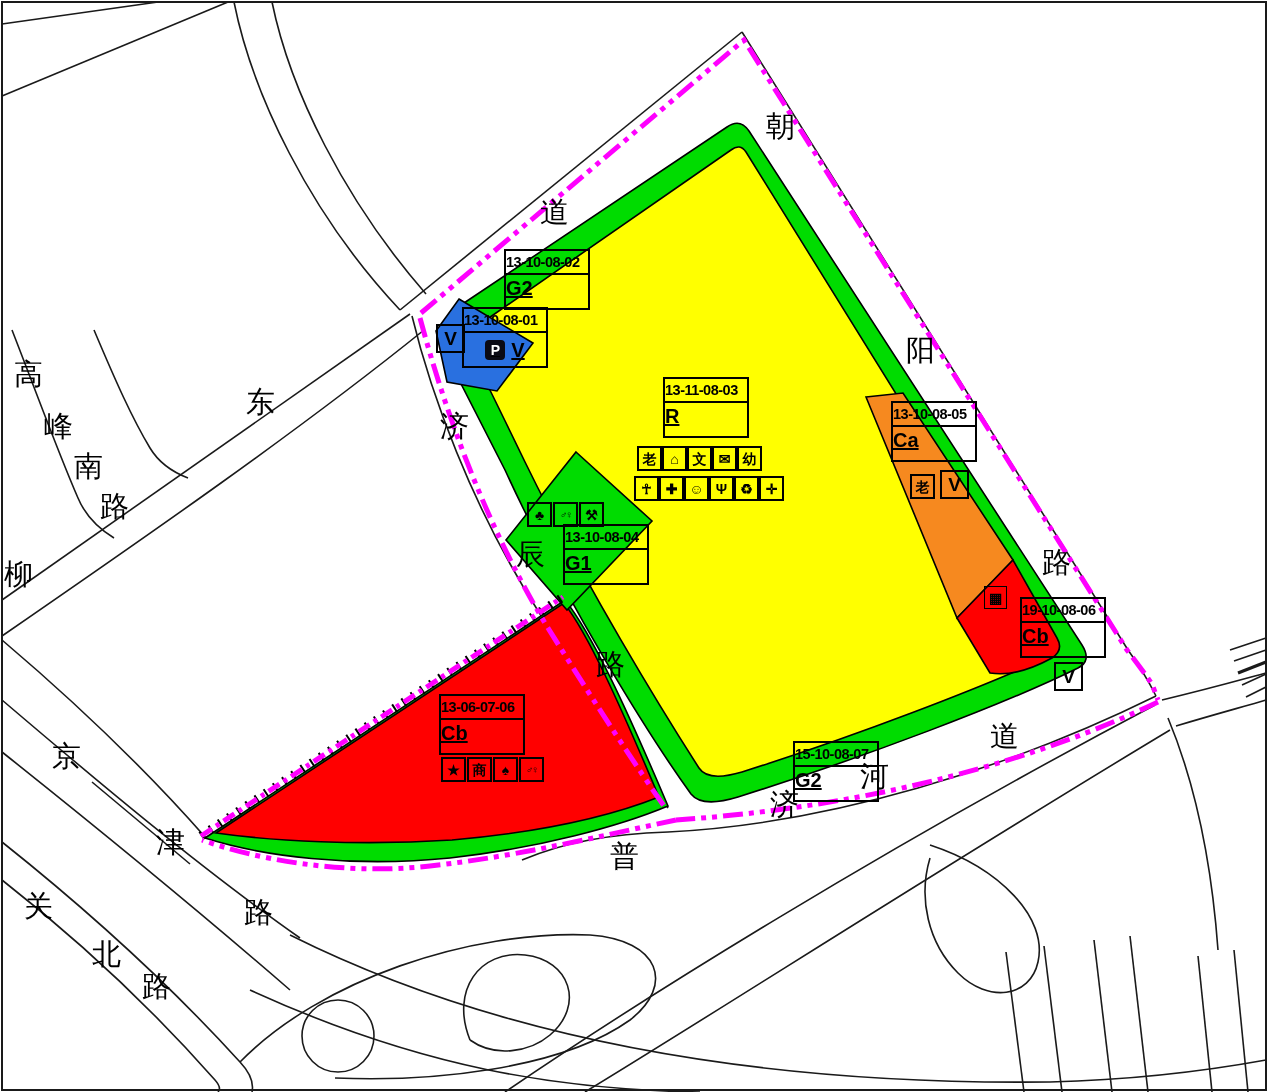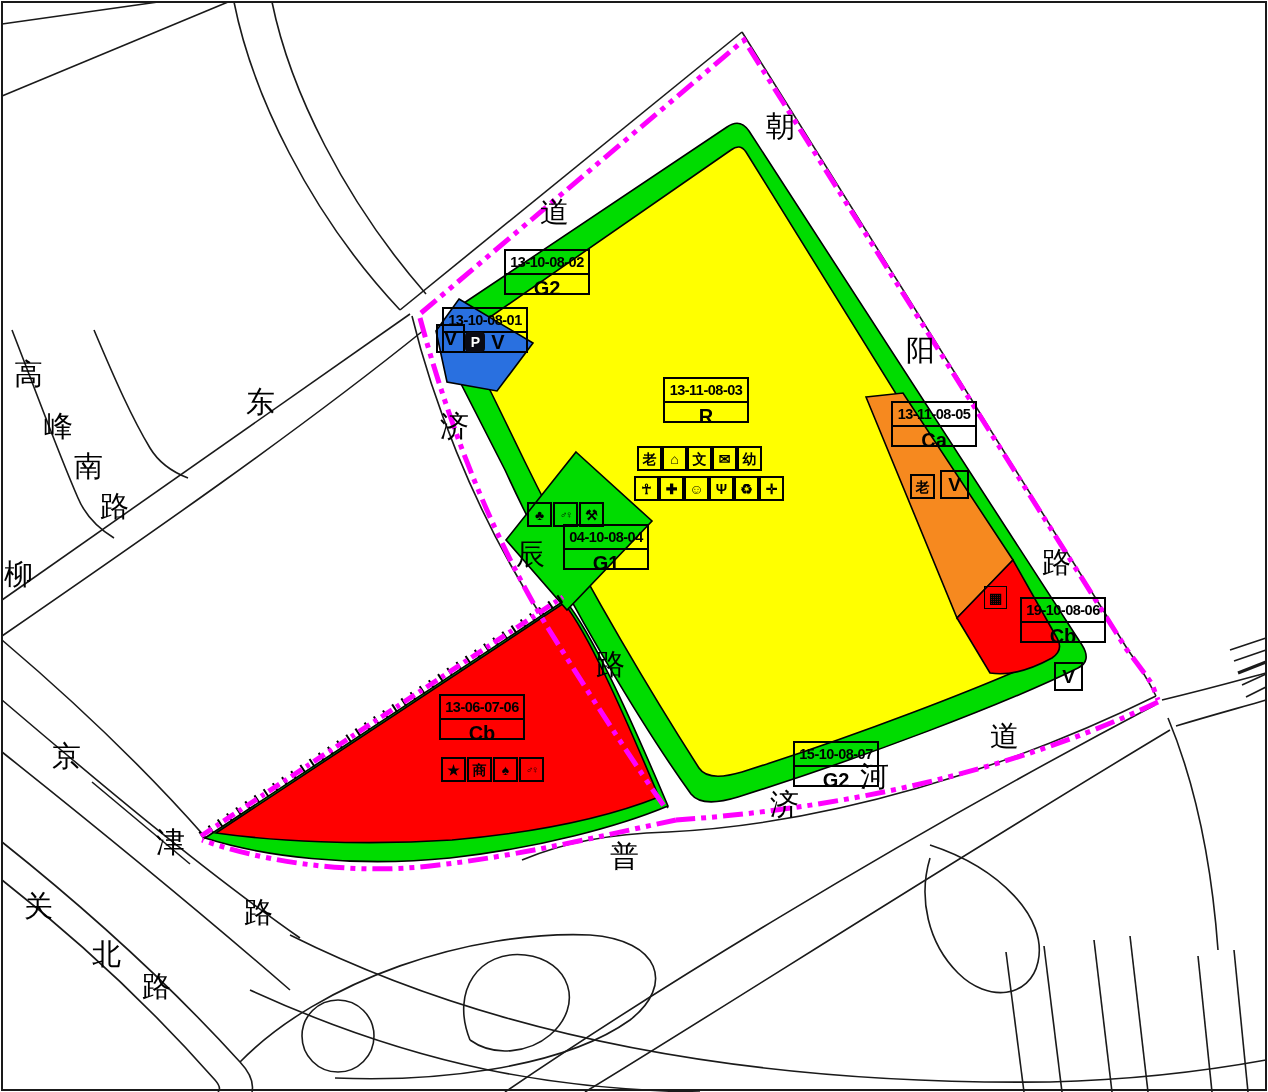--- a/index.html
+++ b/index.html
@@ -1,24 +1,24 @@
 <!DOCTYPE html>
 <html><head>
 <meta charset="utf-8">
 <style>
   html,body{margin:0;padding:0;background:#fff;}
   #stage{position:relative;width:1268px;height:1092px;background:#fff;overflow:hidden;
          font-family:"Liberation Sans",sans-serif;}
   #basemap{position:absolute;left:0;top:0;}
   
   .pbox{position:absolute;width:86px;border:2px solid #000;background:transparent;
-        text-align:center;color:#000;box-sizing:border-box;}
+        color:#000;box-sizing:border-box;}
   .pbox .r1{height:22px;line-height:22px;font-size:14.5px;font-weight:700;
             border-bottom:2px solid #000;letter-spacing:-0.5px;white-space:nowrap;}
-  .pbox .r2{height:18px;line-height:26px;font-size:20px;font-weight:700;}
+  .pbox .r2{height:33px;line-height:26px;font-size:20px;font-weight:700;text-decoration:underline;}
   .pbox .r2.flex{display:flex;align-items:center;justify-content:center;gap:6px;}
   
   .isq{position:absolute;width:21px;height:21px;border:2px solid #000;box-sizing:content-box;
        display:flex;align-items:center;justify-content:center;font-size:14px;font-weight:700;
        color:#000;background:transparent;line-height:1;}
   .isq.sm{font-size:10px;letter-spacing:-2px;}
   .vsq{position:absolute;width:25px;height:25px;border:2px solid #000;box-sizing:content-box;
        display:flex;align-items:center;justify-content:center;font-size:19px;font-weight:700;color:#000;}
   .picon{width:20px;height:20px;background:#0a0a14;border-radius:4px;color:#fff;
          font-weight:700;font-size:14px;display:flex;align-items:center;justify-content:center;}
@@ -106,21 +106,21 @@
 
     <rect x="2" y="2" width="1264" height="1088" fill="none" stroke="#1a1a1a" stroke-width="2"></rect>
   </svg>
 
   <div class="pbox" style="left:504px;top:249px">
     <div class="r1">13-10-08-02</div>
     <div class="r2">G2</div>
   </div>
 
   <div class="vsq" style="left:436px;top:324px">V</div>
-  <div class="pbox" style="left:442px;top:307px">
+  <div class="pbox" style="left:462px;top:307px">
     <div class="r1">13-10-08-01</div>
     <div class="r2 flex">
       <span class="picon">P</span>
       <span>V</span>
     </div>
   </div>
 
   <div class="pbox" style="left:663px;top:377px">
     <div class="r1">13-11-08-03</div>
     <div class="r2">R</div>
@@ -136,26 +136,26 @@
   <span class="isq" style="left:659px;top:476px">✚</span>
   <span class="isq" style="left:684px;top:476px">☺</span>
   <span class="isq" style="left:709px;top:476px">Ψ</span>
   <span class="isq" style="left:734px;top:476px">♻</span>
   <span class="isq" style="left:759px;top:476px">✛</span>
 
   <span class="isq" style="left:527px;top:502px">♣</span>
   <span class="isq sm" style="left:553px;top:502px">♂♀</span>
   <span class="isq" style="left:579px;top:502px">⚒</span>
   <div class="pbox" style="left:563px;top:524px">
-    <div class="r1">04-10-08-04</div>
+    <div class="r1">13-10-08-04</div>
     <div class="r2">G1</div>
   </div>
 
   <div class="pbox" style="left:891px;top:401px">
-    <div class="r1">13-11-08-05</div>
+    <div class="r1">13-10-08-05</div>
     <div class="r2">Ca</div>
   </div>
   <span class="isq" style="left:910px;top:474px">老</span>
   <div class="vsq" style="left:940px;top:470px">V</div>
 
   <span class="isq" style="left:984px;top:586px;border-width:1.5px">▦</span>
   <div class="pbox" style="left:1020px;top:597px">
     <div class="r1">19-10-08-06</div>
     <div class="r2">Cb</div>
   </div>

